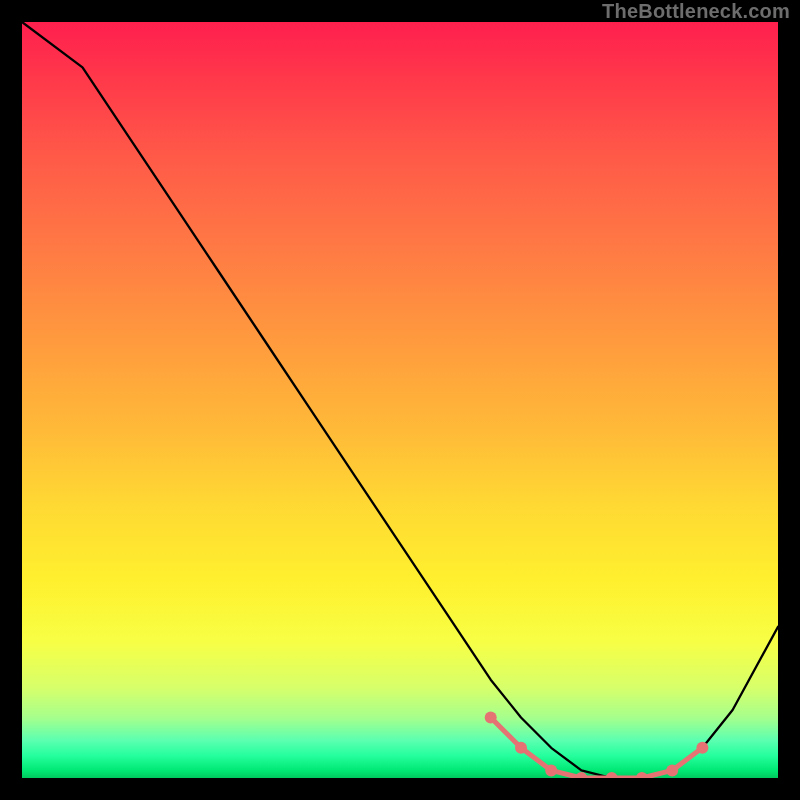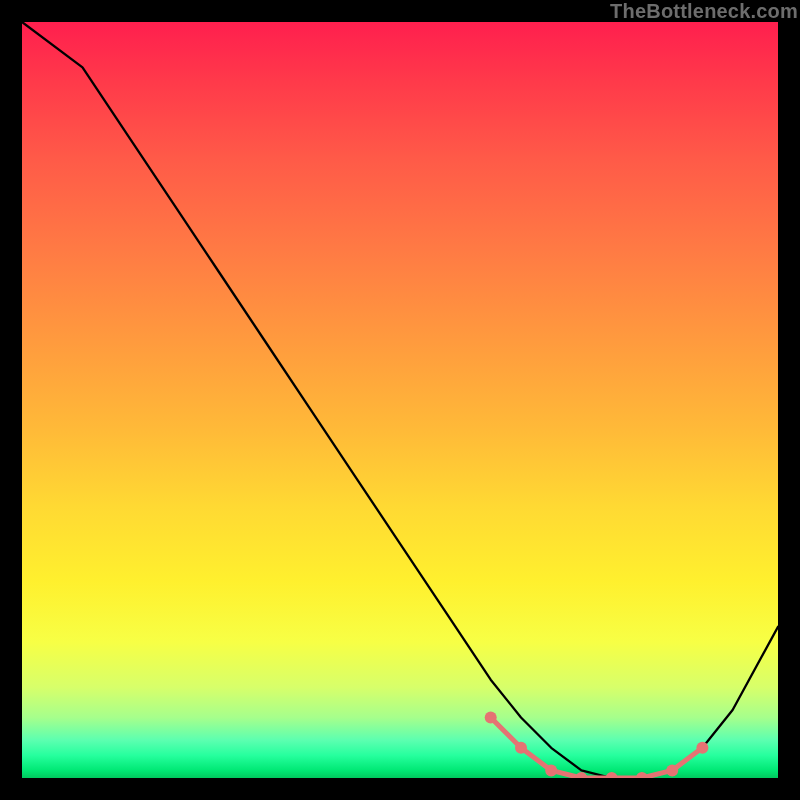--- a/index.html
+++ b/index.html
@@ -40,21 +40,21 @@
       #d7ff6a 88%,
       #a6ff8c 92%,
       #5cffb0 95%,
       #26ff9e 97%,
       #00e874 99%,
       #00c95e 100%
     );
   }
   .attrib {
     position: absolute;
-    right: 2px;
+    right: 10px;
     top: 0;
     color: #6d6d6d;
     font-size: 20px;
     font-weight: 600;
     letter-spacing: 0.2px;
   }
   svg.overlay {
     position: absolute;
     left: 0;
     top: 0;

